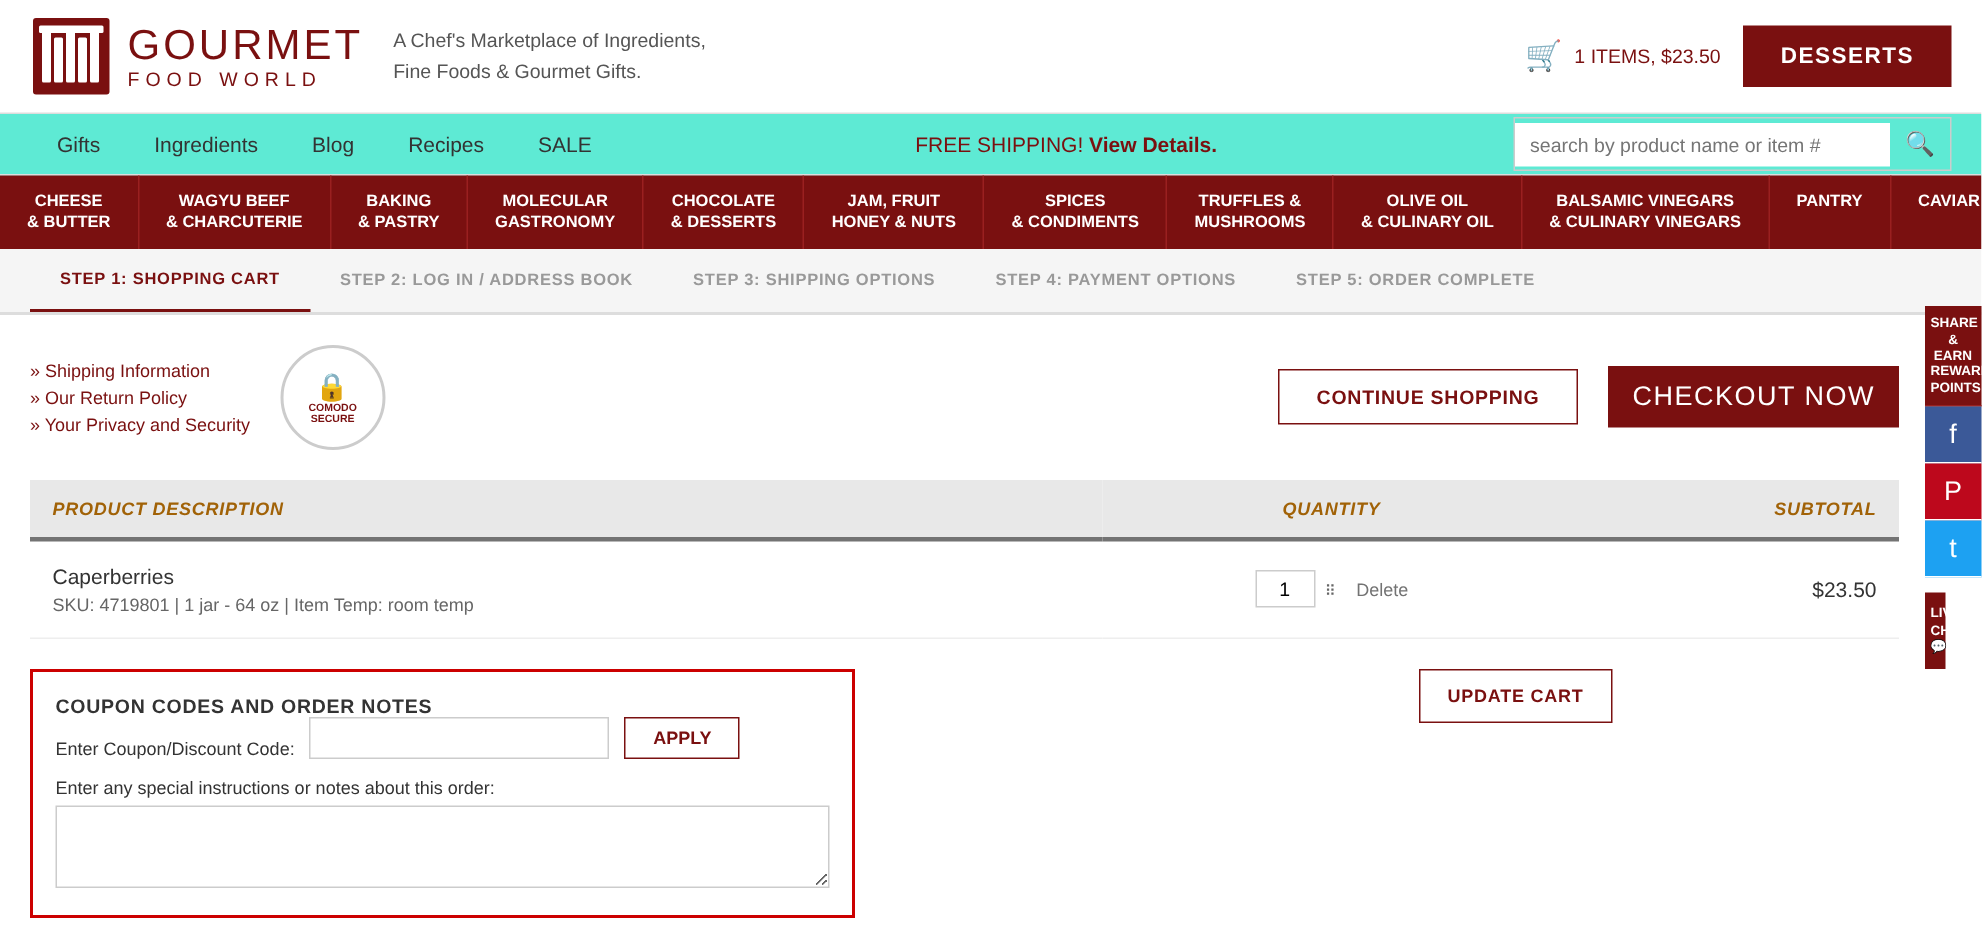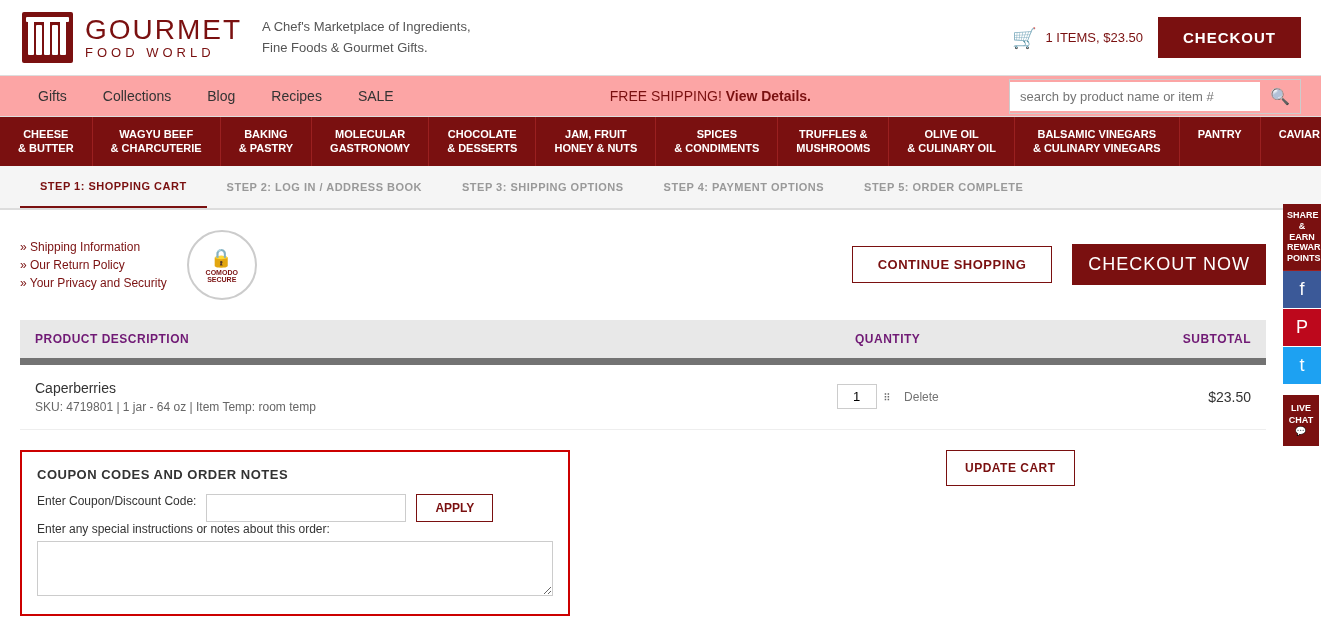--- a/index.html
+++ b/index.html
@@ -12,73 +12,73 @@
     .logo-text { line-height: 1.1; }
     .logo-text .gourmet { font-size: 28px; font-weight: normal; color: #7a1010; letter-spacing: 2px; }
     .logo-text .foodworld { font-size: 13px; letter-spacing: 4px; color: #7a1010; }
     .tagline { margin-left: 20px; font-size: 13px; color: #555; line-height: 1.6; }
     .header-right { margin-left: auto; display: flex; align-items: center; gap: 15px; }
     .cart-info { display: flex; align-items: center; gap: 8px; color: #7a1010; font-size: 13px; }
     .cart-icon { font-size: 20px; }
     .checkout-btn { background: #7a1010; color: #fff; padding: 12px 25px; font-size: 15px; font-weight: bold; border: none; cursor: pointer; letter-spacing: 1px; }
 
     
-    .nav-bar { display: flex; align-items: center; background: #fca5a5; border-bottom: 1px solid #ddd; padding: 0 20px; }
+    .nav-bar { display: flex; align-items: center; background: #5eead4; border-bottom: 1px solid #ddd; padding: 0 20px; }
     .nav-item { padding: 12px 18px; font-size: 14px; color: #333; cursor: pointer; white-space: nowrap; }
     .nav-shipping { margin: 0 auto; font-size: 14px; color: #333; }
     .nav-shipping span { color: #7a1010; font-weight: bold; }
     .search-area { display: flex; align-items: center; border: 1px solid #ccc; }
     .search-input { padding: 7px 10px; border: none; outline: none; width: 250px; font-size: 13px; color: #999; }
     .search-btn { background: none; border: none; padding: 7px 10px; cursor: pointer; font-size: 16px; color: #333; }
 
     
     .cat-bar { display: flex; background: #7a1010; color: #fff; }
     .cat-item { padding: 10px 18px; font-size: 11px; font-weight: bold; text-align: center; cursor: pointer; border-right: 1px solid #9a2020; text-transform: uppercase; line-height: 1.3; white-space: nowrap; }
 
     
     .side-panel { position: fixed; right: 0; top: 204px; display: flex; flex-direction: column; z-index: 100; }
     .side-share { background: #7a1010; color: #fff; width: 38px; padding: 6px 4px; font-size: 9px; font-weight: bold; text-align: center; line-height: 1.2; border-bottom: 1px solid #9a2020; cursor: pointer; }
     .side-social { background: #3b5998; color: #fff; width: 38px; height: 38px; display: flex; align-items: center; justify-content: center; font-size: 18px; cursor: pointer; border-bottom: 1px solid #fff; }
     .side-social.pinterest { background: #bd081c; }
     .side-social.twitter { background: #1da1f2; }
-    .live-chat { background: #7a1010; color: #fff; width: 36px; padding: 8px 4px; font-size: 9px; font-weight: bold; text-align: center; line-height: 1.3; cursor: pointer; margin-top: 10px; }
+    .live-chat { background: #7a1010; color: #fff; width: 14px; padding: 8px 4px; font-size: 9px; font-weight: bold; text-align: center; line-height: 1.3; cursor: pointer; margin-top: 10px; }
 
     
     .steps-bar { display: flex; align-items: center; background: #f5f5f5; border-bottom: 2px solid #ddd; padding: 0 20px; }
     .step { padding: 14px 20px; font-size: 11px; font-weight: bold; color: #999; letter-spacing: 0.5px; cursor: pointer; }
     .step.active { color: #7a1010; border-bottom: 2px solid #7a1010; }
 
     
     .main { padding: 20px; padding-right: 55px; }
 
     
     .info-row { display: flex; align-items: center; margin-bottom: 20px; gap: 20px; }
     .info-links { display: flex; flex-direction: column; gap: 4px; }
     .info-link { color: #7a1010; font-size: 12px; text-decoration: none; cursor: pointer; }
     .comodo-badge { display: flex; align-items: center; gap: 5px; border: 2px solid #ccc; border-radius: 50%; width: 70px; height: 70px; justify-content: center; }
     .comodo-inner { text-align: center; font-size: 8px; color: #555; font-weight: bold; }
     .continue-btn-top { margin-left: auto; background: #fff; border: 1px solid #7a1010; color: #7a1010; padding: 10px 25px; font-size: 13px; font-weight: bold; cursor: pointer; letter-spacing: 0.5px; }
     .checkout-now-btn { background: #7a1010; color: #fff; padding: 10px 16px; font-size: 18px; font-weight: normal; cursor: pointer; border: none; letter-spacing: 1px; }
 
     
     .cart-table { width: 100%; border-collapse: collapse; margin-bottom: 20px; }
-    .cart-table th { background: #e8e8e8; padding: 12px 15px; text-align: left; font-size: 12px; font-weight: bold; color: #701a75; letter-spacing: 0.5px; border-bottom: 7px solid #737373; }
+    .cart-table th { background: #e8e8e8; padding: 12px 15px; text-align: left; font-size: 12px; font-weight: bold; color: #a16207; letter-spacing: 0.5px; border-bottom: 3px solid #737373; font-style: italic; }
     .cart-table th.right { text-align: right; }
     .cart-table td { padding: 15px; border-bottom: 1px solid #eee; vertical-align: middle; }
     .product-name { font-size: 14px; color: #333; font-weight: normal; }
     .product-sku { font-size: 12px; color: #666; margin-top: 4px; }
     .qty-input { width: 40px; padding: 4px; border: 1px solid #ccc; text-align: center; font-size: 13px; }
     .qty-dots { font-size: 10px; color: #666; margin-left: 3px; cursor: pointer; }
     .delete-link { color: #737373; font-size: 12px; cursor: pointer; margin-left: 10px; }
     .subtotal { font-size: 14px; color: #333; text-align: right; }
 
     
     .coupon-section { border: 2px solid #cc0000; padding: 15px; max-width: 550px; margin-bottom: 20px; }
-    .coupon-title { font-size: 13px; font-weight: bold; color: #333; margin-bottom: 12px; letter-spacing: 0.5px; }
-    .coupon-row { display: flex; align-items: flex-start; gap: 10px; }
+    .coupon-title { font-size: 13px; font-weight: bold; color: #333; letter-spacing: 0.5px; }
+    .coupon-row { display: flex; align-items: flex-end; gap: 10px; margin-bottom: 12px; }
     .coupon-label { font-size: 12px; color: #333; white-space: nowrap; }
     .coupon-input { border: 1px solid #ccc; padding: 6px 10px; width: 200px; font-size: 12px; }
     .apply-btn { background: #fff; border: 1px solid #7a1010; color: #7a1010; padding: 6px 18px; font-size: 12px; font-weight: bold; cursor: pointer; }
     .notes-label { font-size: 12px; color: #333; margin-bottom: 5px; }
     .notes-textarea { width: 100%; height: 55px; border: 1px solid #ccc; padding: 5px; font-size: 12px; resize: vertical; }
 
     .main-flex { display: flex; gap: 20px; }
     .left-col { flex: 1; }
     .right-col { width: 320px; }
     .right-update-btn { background: #fff; border: 1px solid #7a1010; color: #7a1010; padding: 10px 18px; font-size: 12px; font-weight: bold; cursor: pointer; letter-spacing: 0.5px; display: block; margin-bottom: 15px; }
@@ -111,27 +111,27 @@
   </div>
   <div class="tagline">
     <div>A Chef's Marketplace of Ingredients,</div>
     <div>Fine Foods &amp; Gourmet Gifts.</div>
   </div>
   <div class="header-right">
     <div class="cart-info">
       <span class="cart-icon">🛒</span>
       <span>1 ITEMS, $23.50</span>
     </div>
-    <button class="checkout-btn">CHECKOUT</button>
+    <button class="checkout-btn">DESSERTS</button>
   </div>
 </div>
 
 <div class="nav-bar">
   <div class="nav-item">Gifts</div>
-  <div class="nav-item">Collections</div>
+  <div class="nav-item">Ingredients</div>
   <div class="nav-item">Blog</div>
   <div class="nav-item">Recipes</div>
   <div class="nav-item">SALE</div>
   <div class="nav-shipping">
     <span style="font-weight:normal;color:#7a1010;">FREE SHIPPING!</span>
     <span style="color:#7a1010;cursor:pointer;">View Details.</span>
   </div>
   <div class="search-area">
     <input class="search-input" type="text" placeholder="search by product name or item #" style="">
     <button class="search-btn">🔍</button>

